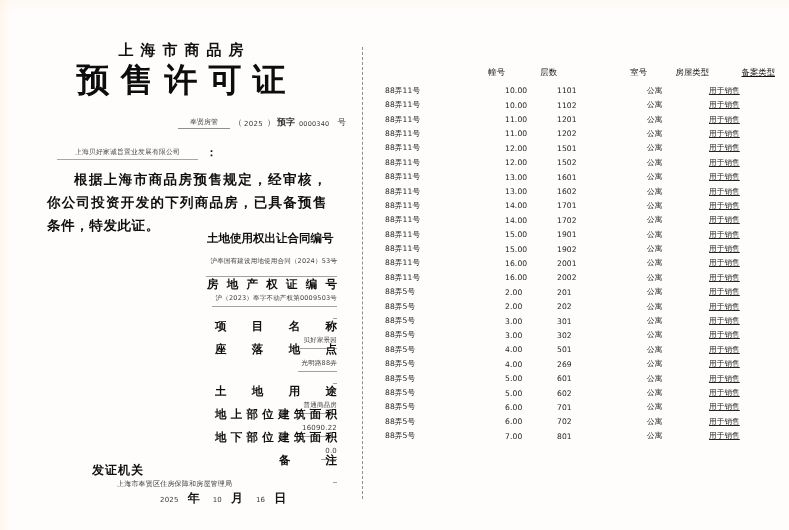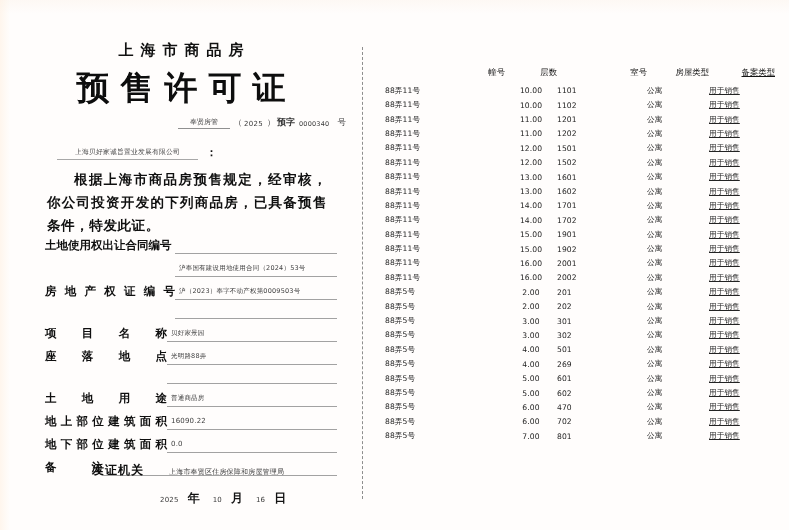--- a/index.html
+++ b/index.html
@@ -40,21 +40,21 @@
     font-family: "DejaVu Sans", sans-serif;
     font-weight: bold;
     font-size: 15px;
     letter-spacing: 7px;
     color: #121212;
     padding-left: 7px;
   }
   .cert-title-big {
     position: absolute;
     left: 0; right: 0;
-    top: 66px;
+    top: 58px;
     text-align: center;
     font-family: "DejaVu Sans", sans-serif;
     font-weight: bold;
     font-size: 33px;
     letter-spacing: 11px;
     color: #0d0d0d;
     padding-left: 11px;
   }
 
   .cert-number-line {
@@ -128,20 +128,21 @@
   .form {
     position: absolute;
     top: 231px;
     left: 45px;
     width: 292px;
   }
   .frow {
     display: flex;
     align-items: flex-end;
     height: 23px;
+    flex-direction: column;
   }
   .flabel {
     font-size: 11.5px;
     font-weight: bold;
     color: #0f0f0f;
     white-space: nowrap;
     line-height: 14px;
     padding-bottom: 2px;
   }
   .flabel.spread {
@@ -168,20 +169,21 @@
   .lbl-w128 { width: 130px; }
   .lbl-w55  { width: 58px; }
 
   .signer {
     position: absolute;
     top: 462px;
     left: 92px;
     width: 250px;
     display: flex;
     align-items: baseline;
+    flex-direction: column;
   }
   .signer .lab {
     font-size: 12px;
     font-weight: bold;
     color: #0f0f0f;
     letter-spacing: 1px;
   }
   .signer .org {
     font-size: 7px;
     color: #3e3e3e;
@@ -241,21 +243,21 @@
     white-space: nowrap;
   }
   table.units td {
     padding: 0 0 0.8px 0;
     height: 13.6px;
     white-space: nowrap;
     color: #232323;
     letter-spacing: .1px;
   }
   .c-bldg { width: 120px; }
-  .c-floor{ width: 52px; text-align: center; }
+  .c-floor{ width: 52px; }
   .c-room { width: 90px; margin-left: 17px; }
   .c-type { width: 62px; }
   .c-reg  { width: 66px; text-decoration: underline; }
 </style>
 </head>
 <body>
 
 <div class="page">
 
   <div class="cert">
@@ -520,21 +522,21 @@
           <tr>
             <td class="c-bldg">88弄5号</td>
             <td class="c-floor">5.00</td>
             <td class="c-room">602</td>
             <td class="c-type">公寓</td>
             <td class="c-reg">用于销售</td>
           </tr>
           <tr>
             <td class="c-bldg">88弄5号</td>
             <td class="c-floor">6.00</td>
-            <td class="c-room">470</td>
+            <td class="c-room">701</td>
             <td class="c-type">公寓</td>
             <td class="c-reg">用于销售</td>
           </tr>
           <tr>
             <td class="c-bldg">88弄5号</td>
             <td class="c-floor">6.00</td>
             <td class="c-room">702</td>
             <td class="c-type">公寓</td>
             <td class="c-reg">用于销售</td>
           </tr>

